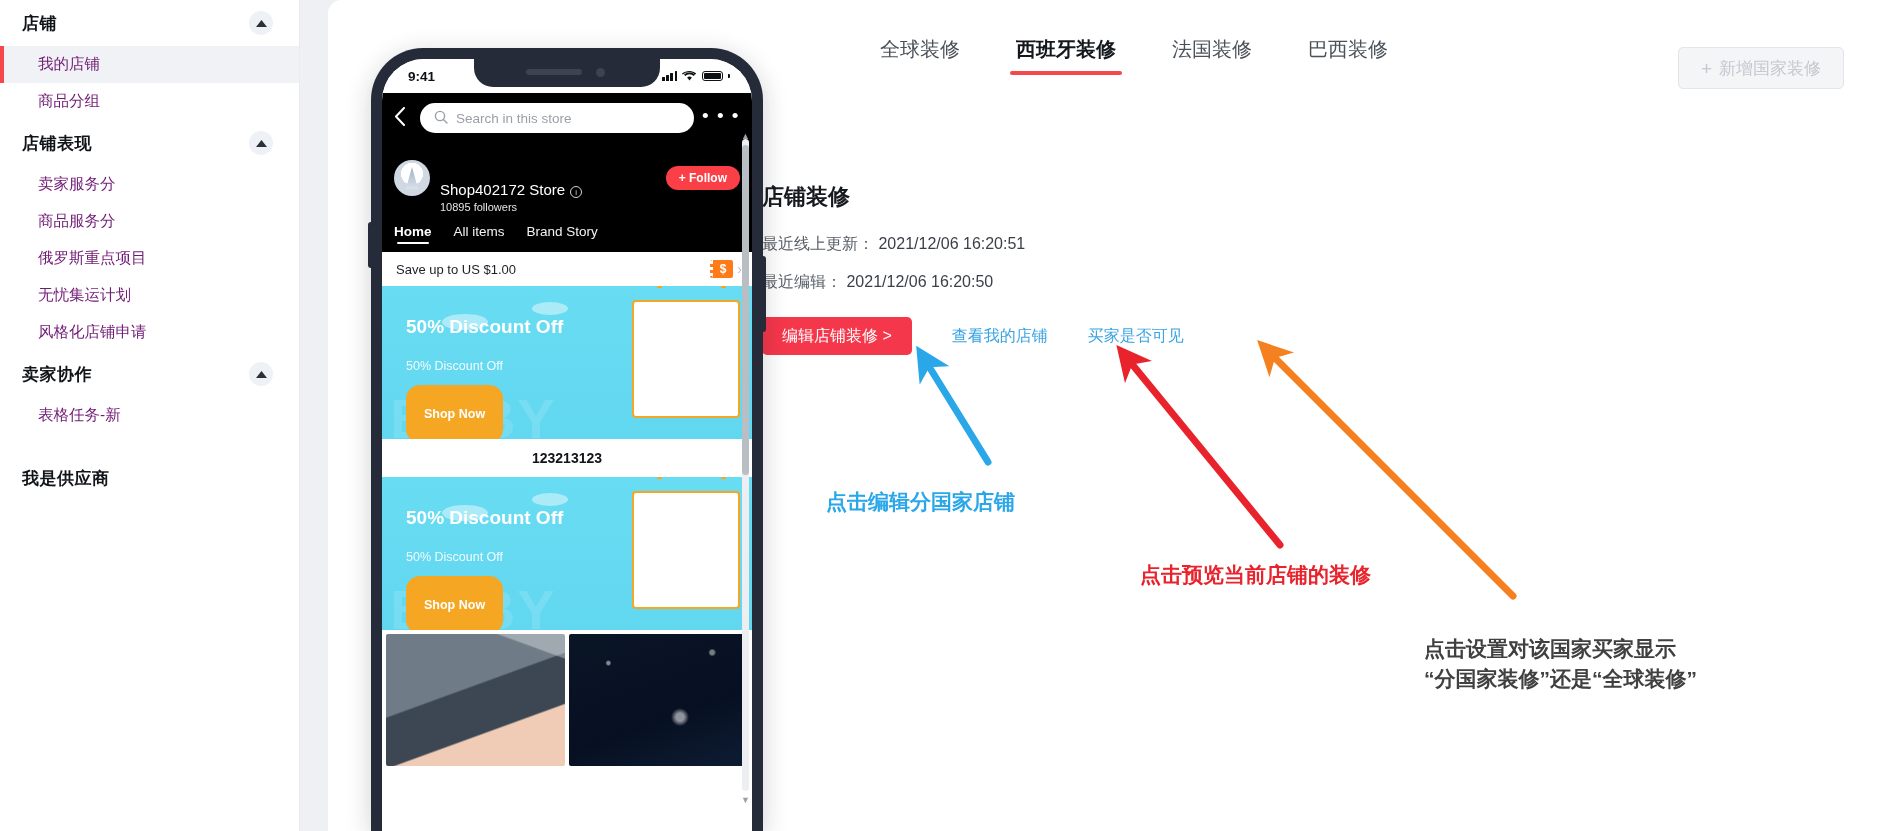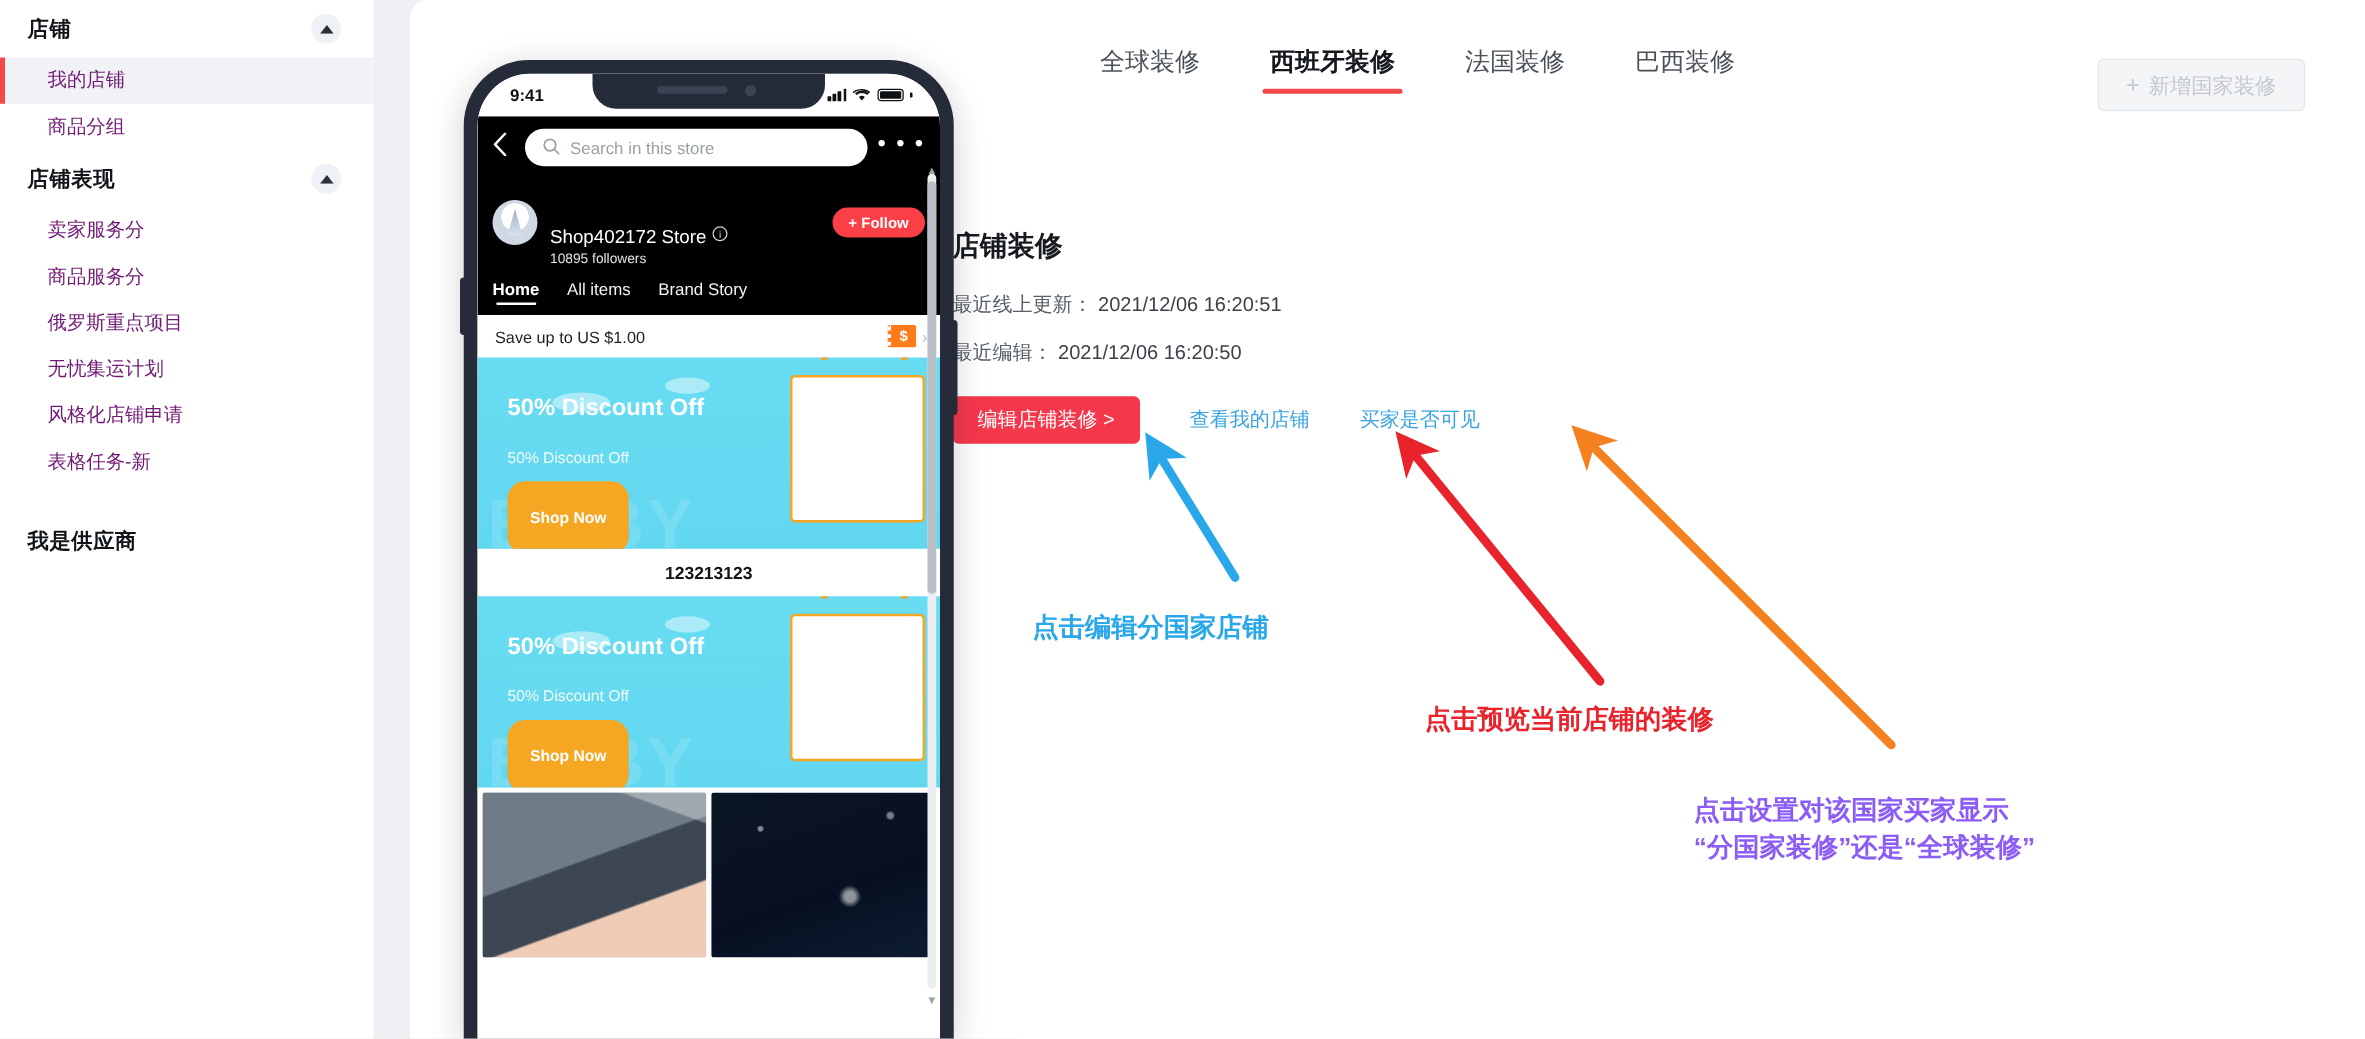--- a/index.html
+++ b/index.html
@@ -196,21 +196,21 @@
   .avatar {
     width: 36px; height: 36px; border-radius: 50%;
     background: radial-gradient(circle at 50% 38%, #ffffff 0 38%, #cfd8e3 39% 100%);
     flex: 0 0 auto; position: relative; overflow: hidden;
   }
   .avatar::after{
     content:""; position:absolute; left:7px; top:7px; width:22px; height:22px;
     background: linear-gradient(180deg,#9fb1c6 0%, #d9e2ec 100%);
     clip-path: polygon(50% 0%, 78% 100%, 22% 100%);
   }
-  .store-name { color: #ffffff; font-size: 15px; display:flex; align-items:flex-start; gap:5px;margin-top:38px;}
+  .store-name { color: #ffffff; font-size: 15px; display:flex; align-items:flex-end; gap:5px;margin-top:38px;}
   .store-name .info-i {
     display:inline-flex; align-items:center; justify-content:center;
     width:12px;height:12px;border:1px solid #cfd3d8;border-radius:50%;
     font-size:8px; color:#cfd3d8;
   }
   .followers { color: #e2e5e9; font-size: 11px; margin-top: 3px; }
   .follow-btn {
     margin-left: auto;
     background: #fa3f47; color: #fff; font-size: 12px; font-weight: bold;
     padding: 5px 13px; border-radius: 14px; white-space: nowrap;
@@ -303,21 +303,21 @@
   .scroll-thumb {
     position:absolute; right: 3px; top: 52px; width: 7px; height: 330px;
     background: #b9bec5; border-radius: 4px;
   }
   .scroll-cap { position:absolute; right: 2px; font-size: 9px; color:#9aa0a6; }
 
   
   .anno { position: absolute; font-weight: bold; white-space: nowrap; }
   .anno.blue   { color: #2aa7e8; font-size: 21px; left: 826px; top: 488px; }
   .anno.red    { color: #e8232c; font-size: 21px; left: 1140px; top: 561px; }
-  .anno.orange { color: #8b5cf6; font-size: 21px; left: 1355px; top: 634px; line-height: 1.45; }
+  .anno.orange { color: #404040; font-size: 21px; left: 1424px; top: 634px; line-height: 1.45; }
   svg.arrows { position:absolute; left:0; top:0; width:1892px; height:831px; pointer-events:none; }
 </style>
 </head>
 <body>
 
 <div id="root">
 
   <nav class="sidebar">
 
     <div class="nav-group-header">
@@ -353,20 +353,28 @@
     <div class="nav-item">
       <span>俄罗斯重点项目</span>
     </div>
     <div class="nav-item">
       <span>无忧集运计划</span>
     </div>
     <div class="nav-item">
       <span>风格化店铺申请</span>
     </div>
 
+    <div class="nav-group-header">
+      <span>卖家协作</span>
+      <span class="chev">
+        <svg width="11" height="7" viewBox="0 0 11 7">
+            <path d="M5.5 0L11 7H0z" fill="#2b3138"></path>
+          </svg>
+      </span>
+    </div>
     <div class="nav-item">
       <span>表格任务-新</span>
     </div>
 
     <div class="sb-spacer"></div>
 
     <div class="nav-group-header plain">
       <span>我是供应商</span>
     </div>
   </nav>

